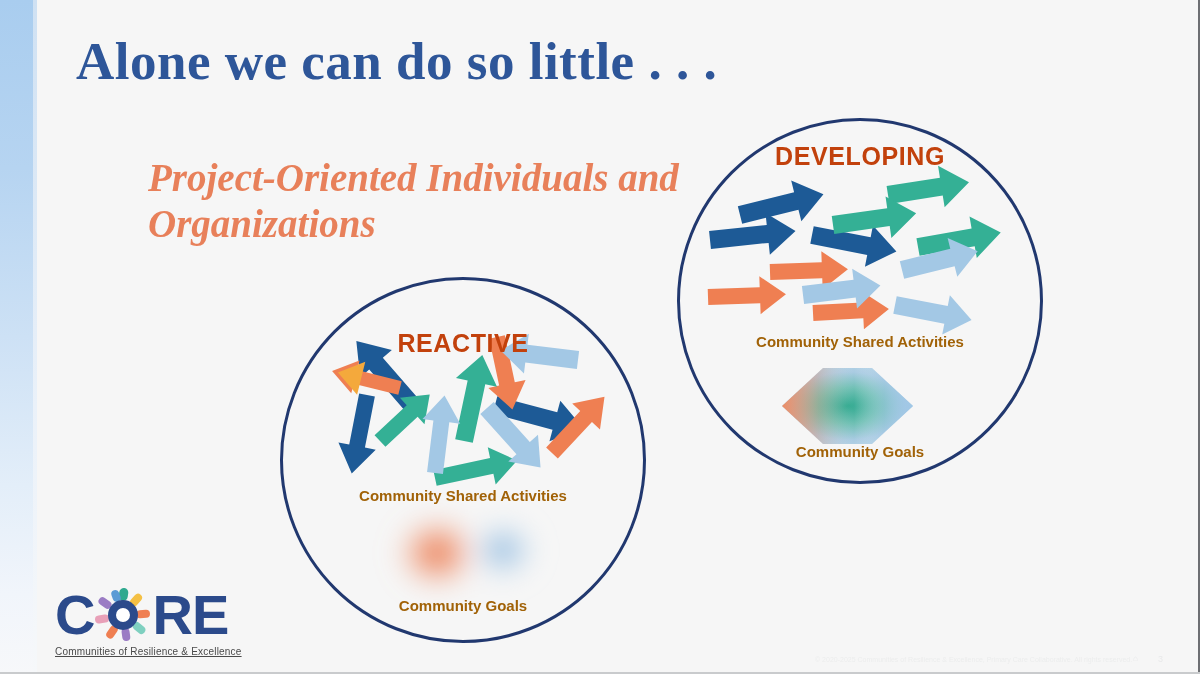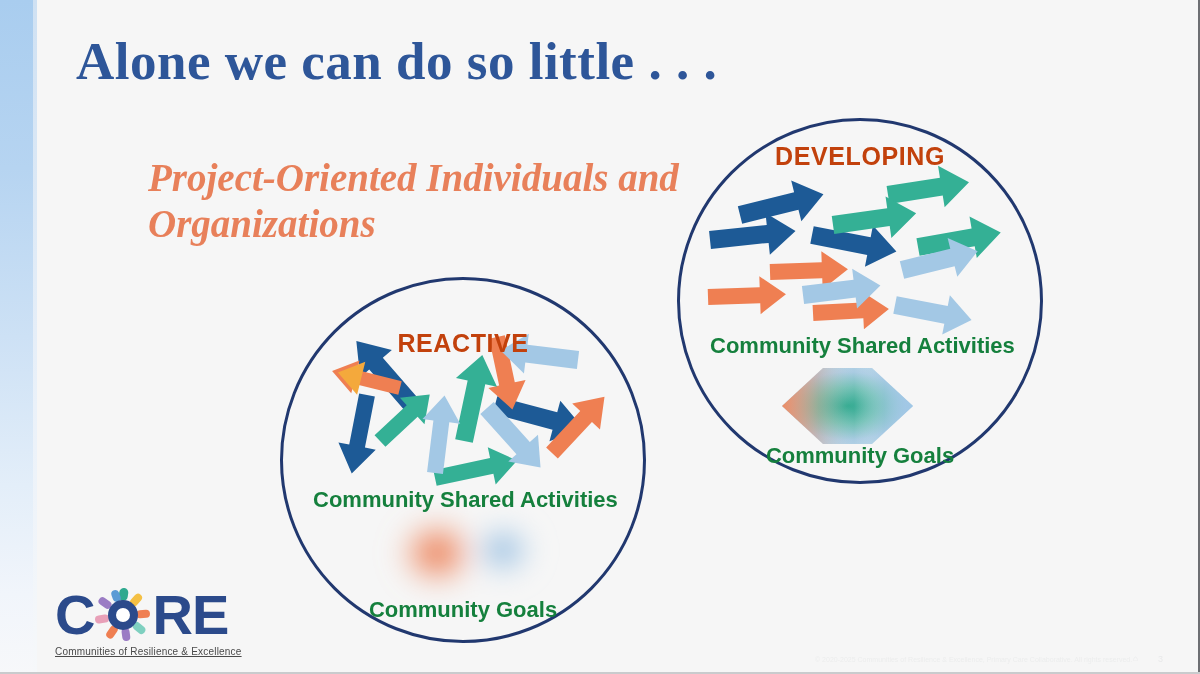--- a/index.html
+++ b/index.html
@@ -88,22 +88,22 @@
     font-size: 25px;
     letter-spacing: 0.6px;
     color: #c2410c;
     text-align: center;
     white-space: nowrap;
   }
   .circle-label {
     position: absolute;
     font-family: "Liberation Sans", sans-serif;
     font-weight: bold;
-    font-size: 22px;
-    color: #15803d;
+    font-size: 15px;
+    color: #a16207;
     text-align: center;
     white-space: nowrap;
   }
 
   #label-reactive        { left: 363px; top: 297px; width: 200px; margin-top: 32px; }
   #label-reactive-act    { left: 313px; top: 487px; width: 300px; }
   #label-reactive-goals  { left: 363px; top: 597px; width: 200px; }
 
   #label-developing      { left: 750px; top: 142px; width: 220px; }
   #label-developing-act  { left: 710px; top: 333px; width: 300px; }

